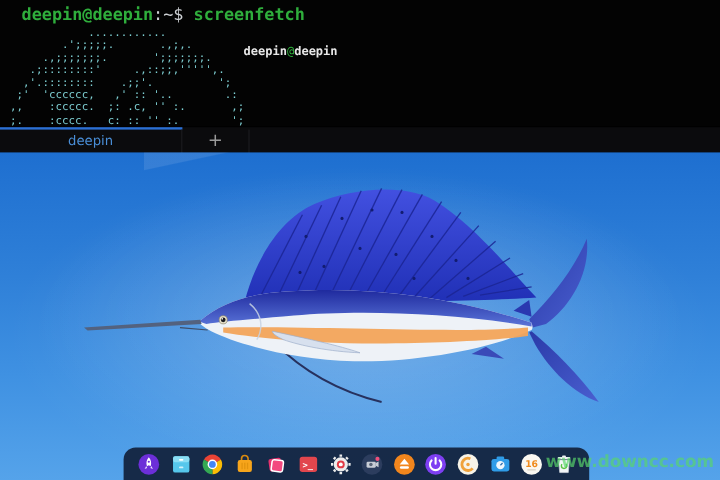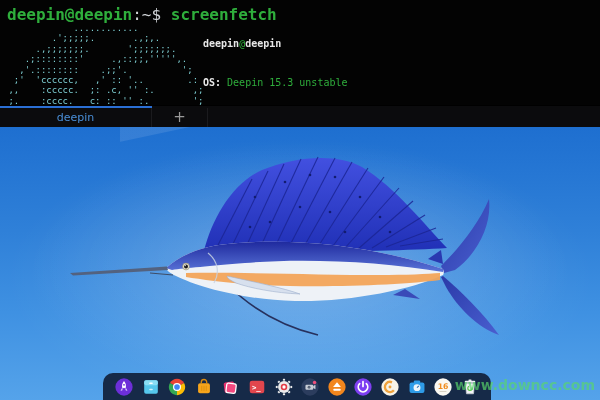--- a/index.html
+++ b/index.html
@@ -3,21 +3,21 @@
 <meta charset="utf-8">
 <style>
   * { margin:0; padding:0; box-sizing:border-box; }
   html,body { width:600px; height:400px; overflow:hidden; background:#000; font-family:"DejaVu Sans", sans-serif; }
   .stage { position:relative; width:600px; height:400px; overflow:hidden; }
 
   
   .terminal { position:absolute; top:0; left:0; width:600px; height:127px; background:#030303; }
   .term-content { position:absolute; top:0; left:0; right:0; bottom:22px; overflow:hidden;
                   font-family:"DejaVu Sans Mono", monospace; }
-  .prompt-line { position:absolute; top:5px; left:7px; font-size:16px; white-space:pre; }
+  .prompt-line { position:absolute; top:5px; left:18px; font-size:14px; white-space:pre; }
   .c-green { color:#2fae3c; font-weight:bold; }
   .c-grey  { color:#cfd2d6; }
   .ascii-logo { position:absolute; top:23px; left:3px; color:#7fd0d4; font-size:9px; line-height:10.4px; white-space:pre; }
   .sysinfo { position:absolute; top:10px; left:203px; font-size:10px; line-height:13.3px; white-space:pre; }
   .sysinfo .lbl { color:#e8e8e8; font-weight:bold; }
   .sysinfo .val { color:#2fae3c; }
 
   
   .tabbar { position:absolute; left:0; bottom:0; width:600px; height:22px; background:#0b0b0d; border-top:1px solid #000; }
   .tab-indicator { position:absolute; top:0; left:0; width:152px; height:2px; background:#2b6fd4; }
@@ -60,21 +60,20 @@
          .';;;;;.       .,;,.
       .,;;;;;;;.       ';;;;;;;.
     .;::::::::'     .,::;;,''''',.
    ,'.::::::::    .;;'.          ';
   ;'  'cccccc,   ,' :: '..        .:
  ,,    :ccccc.  ;: .c, '' :.       ,;
  ;.    :cccc.   c: :: '' :.        ';
  ,,    .cc:.    ,. ., .. .,        ,;</pre>
       <div class="sysinfo">
         <div><span class="lbl">deepin</span><span class="val">@</span><span class="lbl">deepin</span></div>
-        <div><span class="lbl">OS:</span><span class="val"> Deepin 15.3 unstable</span></div>
         
         
         
         
         
         
       </div>
     </div>
     <div class="tabbar">
       <div class="tab-indicator"></div>

